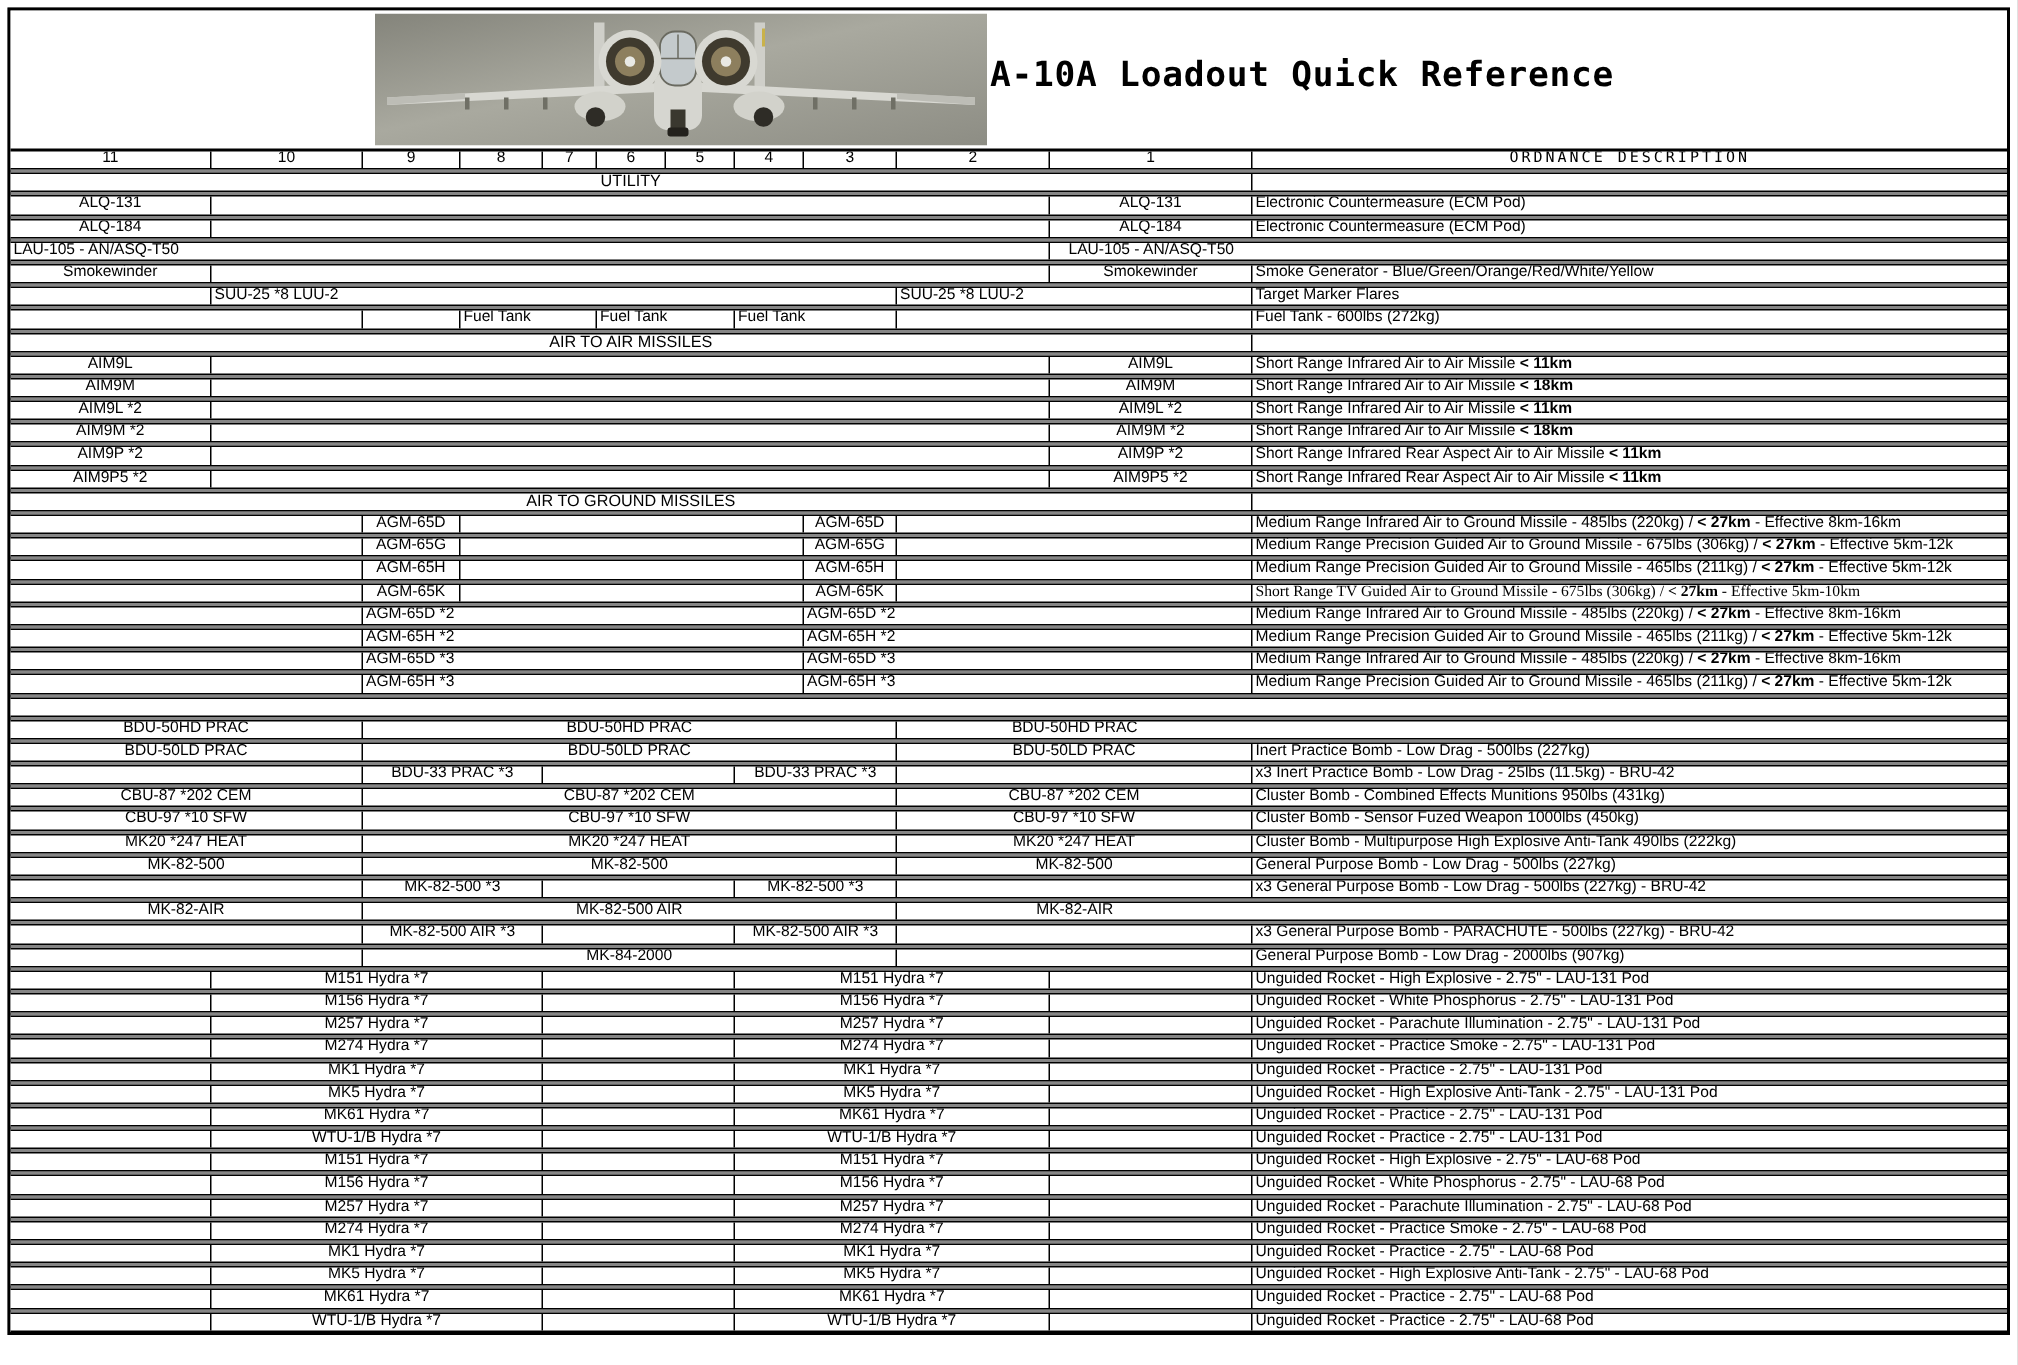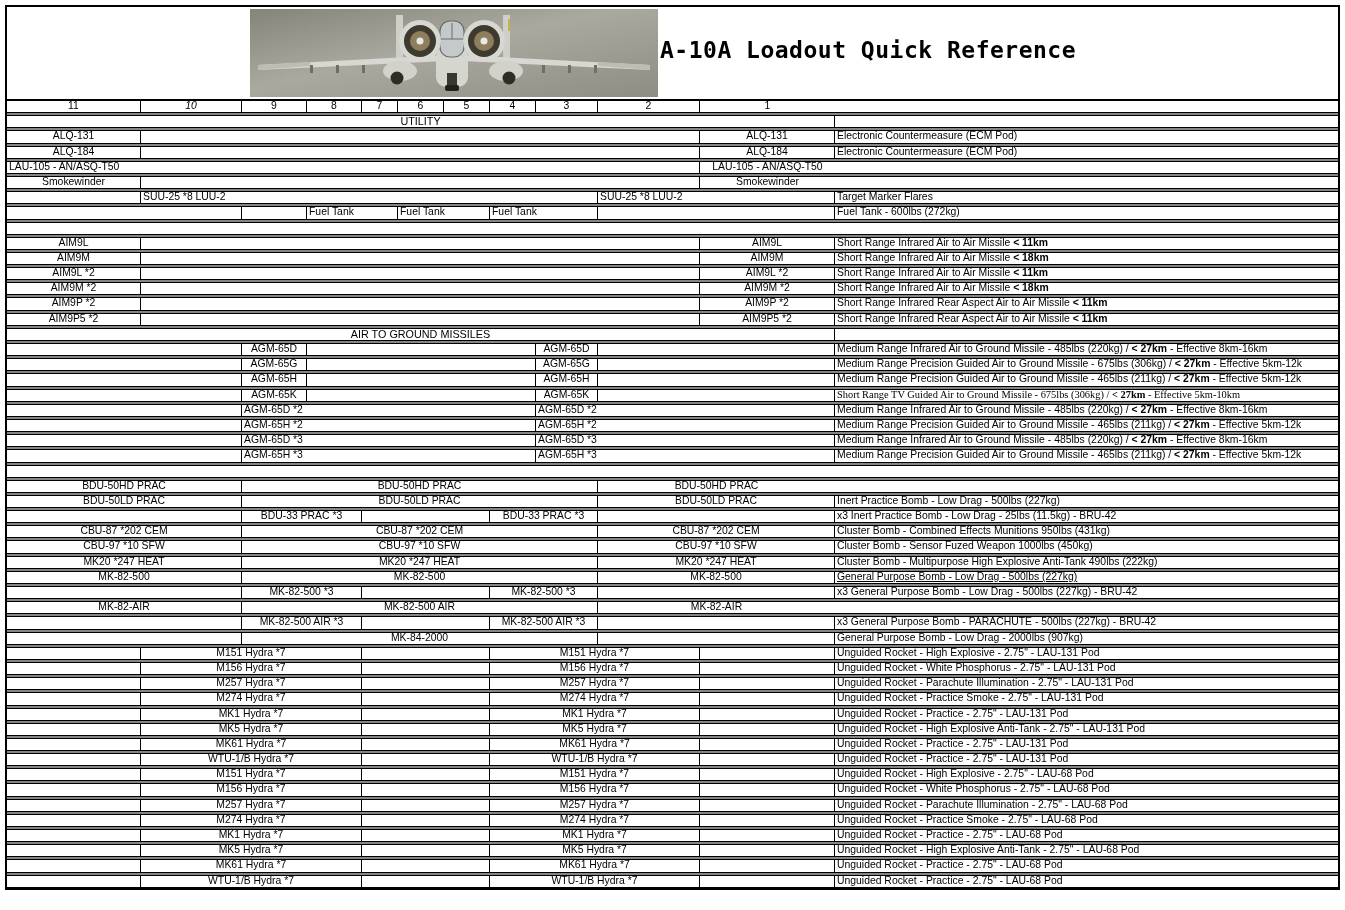--- a/index.html
+++ b/index.html
@@ -72,30 +72,31 @@
       <ellipse cx="256" cy="62" rx="17" ry="10" fill="#d2d2cb"></ellipse>
       <circle cx="259" cy="69" r="6.5" fill="#2e2c26"></circle>
       <rect x="197" y="64" width="10" height="16" fill="#3a382f"></rect>
       <rect x="195" y="76" width="14" height="6" rx="2" fill="#23211c"></rect>
     </svg>
     <div class="title">A-10A Loadout Quick Reference</div>
   </div>
   <div id="rows">
       <div class="row">
         <div class="cell colhead" style="width: 134px;">11</div>
-        <div class="cell colhead" style="width: 101px; font-style: italic;">10</div>
+        <div class="cell colhead" style="width: 101px;">10</div>
         <div class="cell colhead" style="width: 65px;">9</div>
         <div class="cell colhead" style="width: 55px;">8</div>
         <div class="cell colhead" style="width: 36px;">7</div>
         <div class="cell colhead" style="width: 46px;">6</div>
         <div class="cell colhead" style="width: 46px;">5</div>
         <div class="cell colhead" style="width: 46px;">4</div>
         <div class="cell colhead" style="width: 62px;">3</div>
         <div class="cell colhead" style="width: 102px;">2</div>
         <div class="cell colhead" style="width: 135px;">1</div>
+        <div class="cell deschead" style="width: 503px;">ORDNANCE DESCRIPTION</div>
       </div>
       <div class="row">
         <div class="cell section" style="width: 828px;">UTILITY</div>
         <div class="cell l" style="width: 503px;"></div>
       </div>
       <div class="row">
         <div class="cell c" style="width: 134px;">ALQ-131</div>
         <div class="cell l" style="width: 559px;"></div>
         <div class="cell c" style="width: 135px;">ALQ-131</div>
         <div class="cell l" style="width: 503px;">Electronic Countermeasure (ECM Pod)</div>
@@ -107,37 +108,39 @@
         <div class="cell l" style="width: 503px;">Electronic Countermeasure (ECM Pod)</div>
       </div>
       <div class="row">
         <div class="cell l" style="width: 693px;">LAU-105 - AN/ASQ-T50</div>
         <div class="cell c" style="width: 135px;">LAU-105 - AN/ASQ-T50</div>
       </div>
       <div class="row">
         <div class="cell c" style="width: 134px;">Smokewinder</div>
         <div class="cell l" style="width: 559px;"></div>
         <div class="cell c" style="width: 135px;">Smokewinder</div>
+        <div class="cell l" style="width: 503px;">Smoke Generator - Blue/Green/Orange/Red/White/Yellow</div>
       </div>
       <div class="row">
         <div class="cell l" style="width: 134px;"></div>
         <div class="cell l" style="width: 457px;">SUU-25 *8 LUU-2</div>
         <div class="cell l" style="width: 237px;">SUU-25 *8 LUU-2</div>
         <div class="cell l" style="width: 503px;">Target Marker Flares</div>
       </div>
       <div class="row">
         <div class="cell l" style="width: 235px;"></div>
         <div class="cell l" style="width: 65px;"></div>
         <div class="cell l" style="width: 91px;">Fuel Tank</div>
         <div class="cell l" style="width: 92px;">Fuel Tank</div>
         <div class="cell l" style="width: 108px;">Fuel Tank</div>
         <div class="cell l" style="width: 237px;"></div>
         <div class="cell l" style="width: 503px;">Fuel Tank - 600lbs (272kg)</div>
       </div>
       <div class="row">
+        <div class="cell section" style="width: 828px;">AIR TO AIR MISSILES</div>
         <div class="cell l" style="width: 503px;"></div>
       </div>
       <div class="row">
         <div class="cell c" style="width: 134px;">AIM9L</div>
         <div class="cell l" style="width: 559px;"></div>
         <div class="cell c" style="width: 135px;">AIM9L</div>
         <div class="cell l" style="width: 503px;">Short Range Infrared Air to Air Missile <b>&lt; 11km</b></div>
       </div>
       <div class="row">
         <div class="cell c" style="width: 134px;">AIM9M</div>
@@ -266,21 +269,21 @@
       <div class="row">
         <div class="cell c" style="width: 235px;">MK20 *247 HEAT</div>
         <div class="cell c" style="width: 356px;">MK20 *247 HEAT</div>
         <div class="cell c" style="width: 237px;">MK20 *247 HEAT</div>
         <div class="cell l" style="width: 503px;">Cluster Bomb - Multipurpose High Explosive Anti-Tank 490lbs (222kg)</div>
       </div>
       <div class="row">
         <div class="cell c" style="width: 235px;">MK-82-500</div>
         <div class="cell c" style="width: 356px;">MK-82-500</div>
         <div class="cell c" style="width: 237px;">MK-82-500</div>
-        <div class="cell l" style="width: 503px; text-decoration: underline;">General Purpose Bomb - Low Drag - 500lbs (227kg)</div>
+        <div class="cell l" style="width: 503px;">General Purpose Bomb - Low Drag - 500lbs (227kg)</div>
       </div>
       <div class="row">
         <div class="cell l" style="width: 235px;"></div>
         <div class="cell c" style="width: 120px;">MK-82-500 *3</div>
         <div class="cell l" style="width: 128px;"></div>
         <div class="cell c" style="width: 108px;">MK-82-500 *3</div>
         <div class="cell l" style="width: 237px;"></div>
         <div class="cell l" style="width: 503px;">x3 General Purpose Bomb - Low Drag - 500lbs (227kg) - BRU-42</div>
       </div>
       <div class="row">

